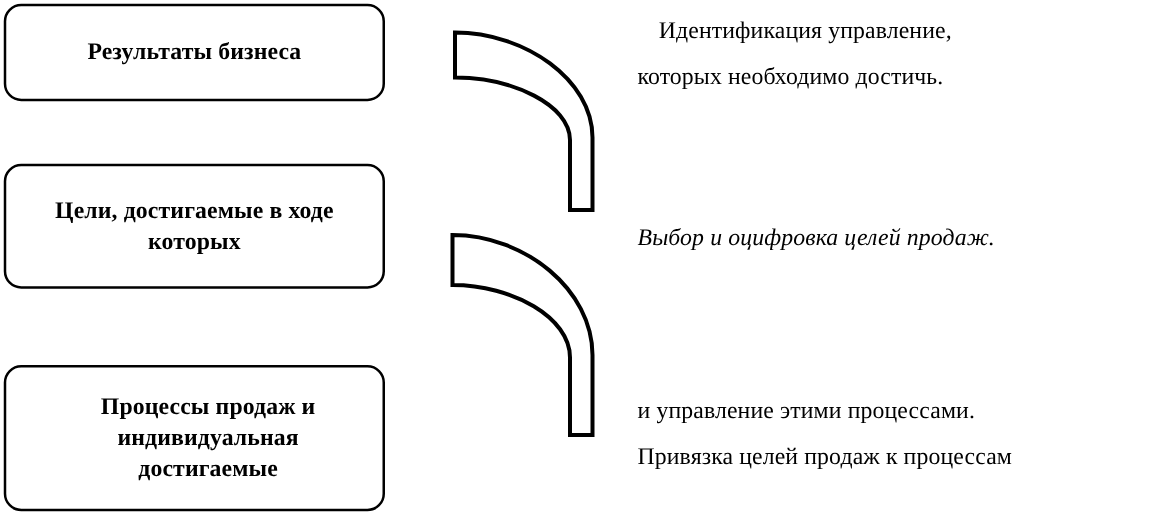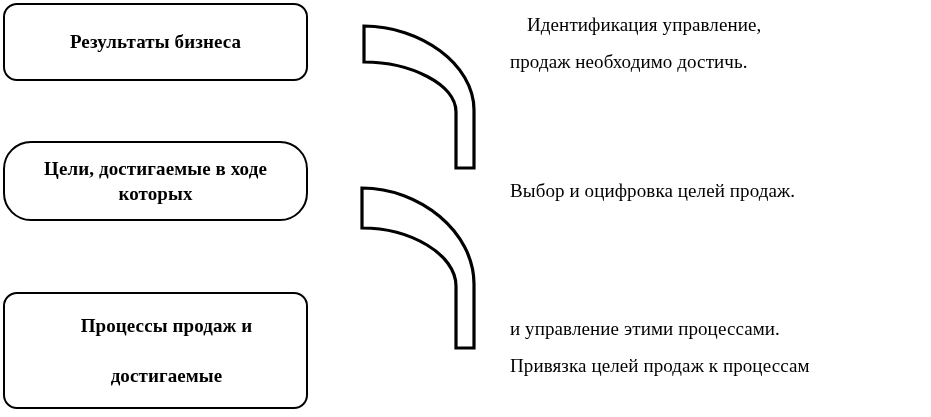--- a/index.html
+++ b/index.html
@@ -36,21 +36,21 @@
     line-height: 1.32;
     letter-spacing: 0.1px;
     padding: 4px 14px;
   }
   .node-box .node-label {
     display: block;
     width: 100%;
   }
 
   #box-results   { left: 3px;  top: 3px;   width: 305px; height: 78px; }
-  #box-goals     { left: 3px;  top: 141px; width: 305px; height: 80px; border-radius: 28px; }
+  #box-goals     { left: 3px;  top: 131px; width: 305px; height: 100px; }
   #box-processes { left: 3px;  top: 292px; width: 305px; height: 117px; padding-left: 36px; }
 
   
   .curved-arrow {
     position: absolute;
     pointer-events: none;
   }
   #arrow-one { left: 352px; top: 18px;  width: 140px; height: 168px; }
   #arrow-two { left: 350px; top: 180px; width: 140px; height: 190px; }
   .curved-arrow svg { display: block; width: 100%; height: 100%; }
@@ -67,21 +67,21 @@
     position: absolute;
     font-size: 19px;
     line-height: 1.95;
     font-weight: normal;
     letter-spacing: 0.1px;
     white-space: nowrap;
   }
   .desc .desc-line { display: block; }
   #desc-one   { left: 510px; top: 6px; }
   #desc-one .desc-line-1 { padding-left: 17px; }
-  #desc-two   { left: 510px; top: 172px; }
+  #desc-two   { left: 510px; top: 172px; font-style: italic; }
   #desc-three { left: 510px; top: 310px; }
 </style>
 </head>
 <body>
 
 <div id="canvas">
 
   <div class="node-box" id="box-results">
     <span class="node-label">
       <span class="node-line">Результаты бизнеса</span>
@@ -91,21 +91,21 @@
   <div class="node-box" id="box-goals">
     <span class="node-label">
       <span class="node-line">Цели, достигаемые в ходе</span><br>
       <span class="node-line">которых</span>
     </span>
   </div>
 
   <div class="node-box" id="box-processes">
     <span class="node-label">
       <span class="node-line">Процессы продаж и</span><br>
-      <br>
+      <span class="node-line">индивидуальная</span><br>
       <span class="node-line">достигаемые</span>
     </span>
   </div>
 
   <div class="curved-arrow" id="arrow-one">
     <svg viewBox="0 0 140 168" preserveAspectRatio="none" aria-hidden="true">
       <path d="M 12 8
                L 12 44
                C 58 44 104 66 104 94
                L 104 150
@@ -122,21 +122,21 @@
                C 60 48 106 74 106 106
                L 106 168
                L 124 168
                L 124 104
                C 124 52 70 8 12 8 Z"></path>
     </svg>
   </div>
 
   <div class="desc" id="desc-one">
     <span class="desc-line desc-line-1">Идентификация управление,</span>
-    <span class="desc-line">продаж необходимо достичь.</span>
+    <span class="desc-line">которых необходимо достичь.</span>
   </div>
 
   <div class="desc" id="desc-two">
     <span class="desc-line">Выбор и оцифровка целей продаж.</span>
   </div>
 
   <div class="desc" id="desc-three">
     <span class="desc-line">и управление этими процессами.</span>
     <span class="desc-line">Привязка целей продаж к процессам</span>
   </div>

